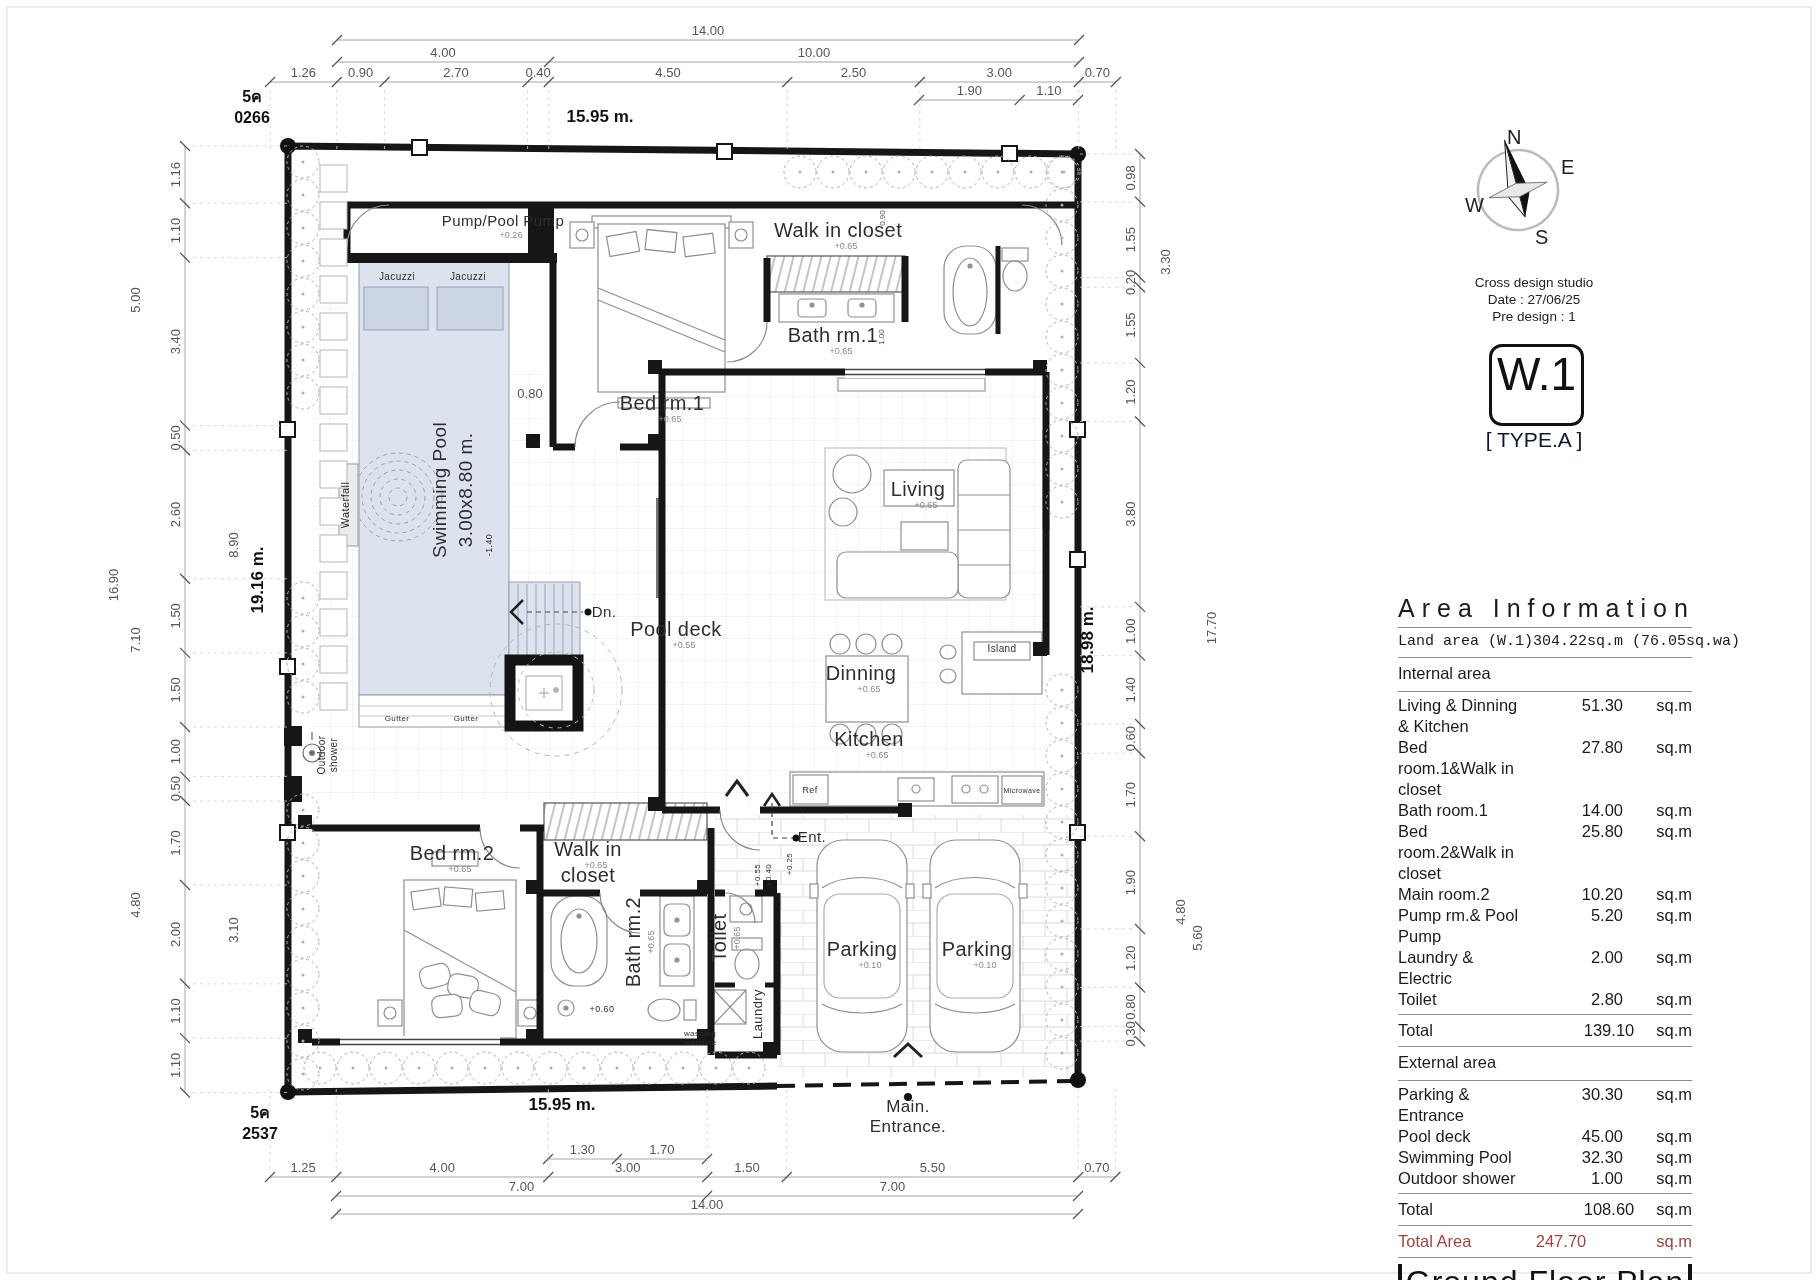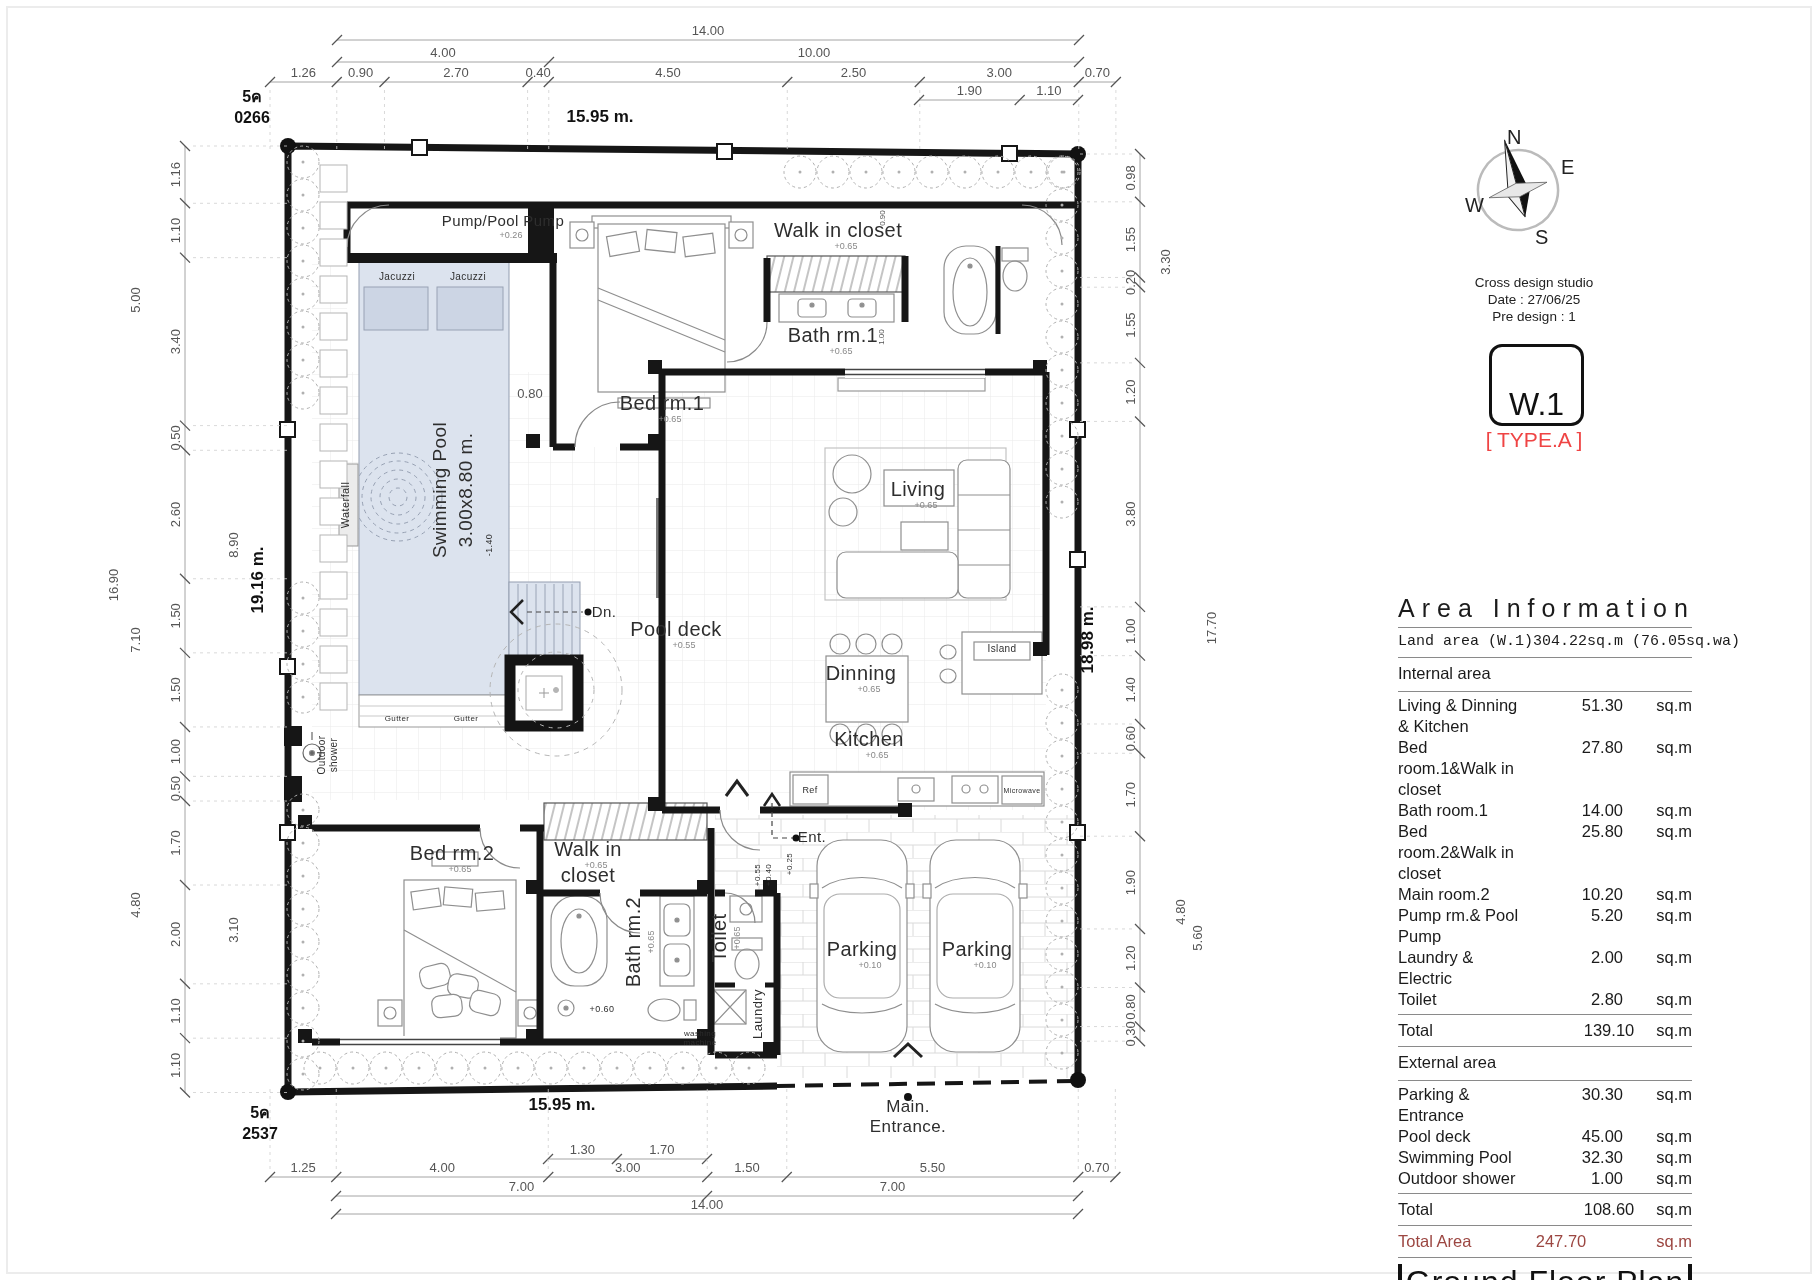--- a/index.html
+++ b/index.html
@@ -21,23 +21,23 @@
   .trow{display:flex;font-size:16.5px;line-height:24px;}
   .trow .lbl{flex:1;}
   .trow .val{width:74px;text-align:center;}
   .trow .unit{width:46px;text-align:right;}
   .gfp{display:flex;align-items:stretch;margin-top:6px;border-bottom:2px solid #9a9a9a;padding-bottom:2px;}
   .gfp .bar{width:10px;background:#111;}
   .gfp .t{flex:1;font-size:32px;letter-spacing:1px;padding:0 4px;white-space:nowrap;color:#111;}
   .studio{position:absolute;left:1448px;top:274px;width:172px;text-align:center;
           font-size:13.5px;line-height:17px;color:#222;}
   .codebox{position:absolute;left:1489px;top:344px;width:89px;height:76px;border:3px solid #111;
-           border-radius:13px;display:flex;align-items:flex-end;justify-content:center;
-           font-size:32px;color:#111;}
-  .typelabel{position:absolute;left:1454px;top:428px;width:160px;text-align:center;font-size:21px;color:#ef4444;}
+           border-radius:13px;display:flex;align-items:flex-start;justify-content:center;
+           font-size:46px;color:#111;}
+  .typelabel{position:absolute;left:1454px;top:428px;width:160px;text-align:center;font-size:21px;color:#0f172a;}
 </style>
 </head>
 <body>
 
 <div class="frame"></div>
 
 <svg id="plan-svg" width="1818" height="1280" viewBox="0 0 1818 1280">
   <defs>
     <pattern id="grid" width="22" height="22" patternUnits="userSpaceOnUse">
       <path d="M22,0 H0 V22" fill="none" stroke="#e9e9e9" stroke-width="1"></path>

